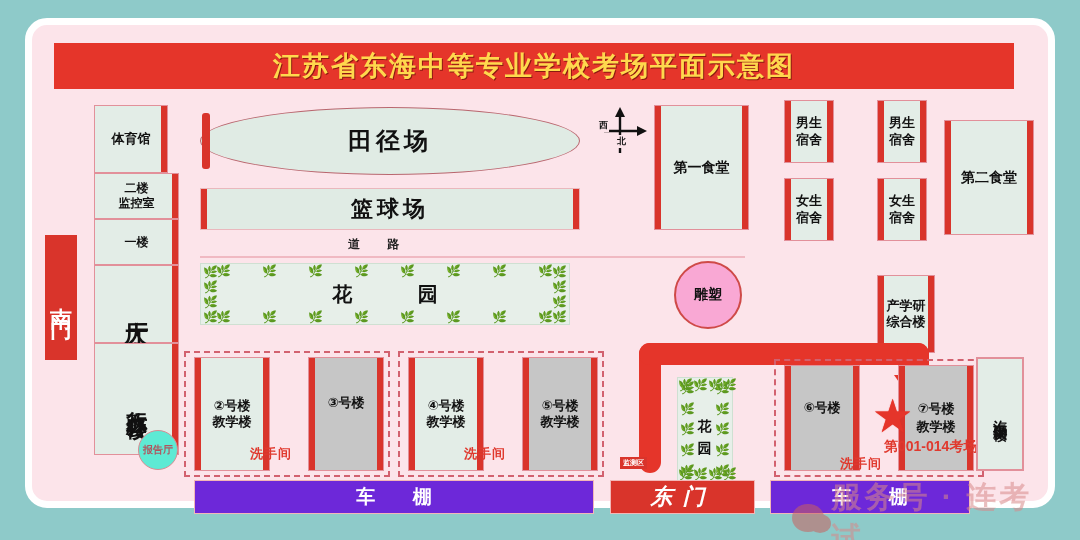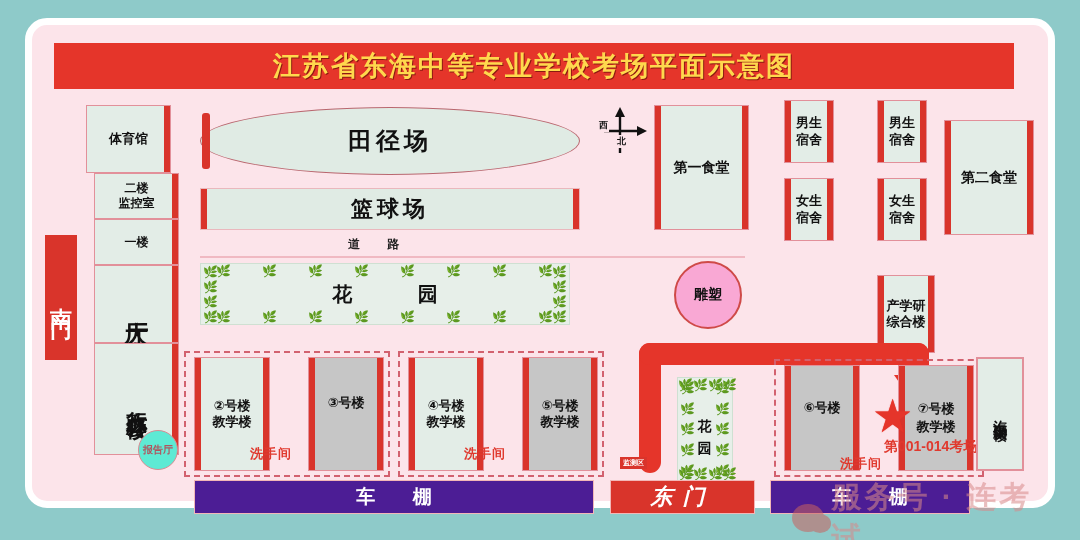--- a/index.html
+++ b/index.html
@@ -48,21 +48,21 @@
   
   .gate {
     position:absolute; background:#d9342b; color:#fff; font-weight:bold;
     display:flex; align-items:center; justify-content:center;
   }
   .gate.v { writing-mode:vertical-rl; text-orientation:upright; font-size:22px; letter-spacing:8px; }
   .gate.h { font-size:22px; letter-spacing:10px; }
 
   
   .bar {
-    position:absolute; background:#4c1d95; color:#fff; font-weight:bold;
+    position:absolute; background:#6d28d9; color:#fff; font-weight:bold;
     font-size:19px; letter-spacing:16px; text-indent:16px;
     display:flex; align-items:center; justify-content:center;
     border:1.5px solid #f2b7b7;
   }
 
   
   .circ {
     position:absolute; border-radius:50%;
     background:#f9a8d4; border:2.5px solid #cf4a48;
     display:flex; align-items:center; justify-content:center;
@@ -159,21 +159,21 @@
    <div class="inner">
 
     <div class="title-bar">
       <span>江苏省东海中等专业学校考场平面示意图</span>
     </div>
 
     <div class="gate v" style="left:13px; top:210px; width:32px; height:125px;">
       <span>南门</span>
     </div>
 
-    <div class="bld edge-r" style="left:54px; top:80px; width:85px; height:68px;">
+    <div class="bld edge-r" style="left:62px; top:80px; width:74px; height:68px;">
       <span class="ln">体育馆</span>
     </div>
     <div class="bld edge-r" style="left:62px; top:148px; width:85px; height:46px; font-size:12px;">
       <span class="ln">二楼</span>
       <span class="ln">监控室</span>
     </div>
     <div class="bld edge-r" style="left:62px; top:194px; width:85px; height:46px; font-size:12px;">
       <span class="ln">一楼</span>
     </div>
     <div class="bld edge-r" style="left:62px; top:240px; width:85px; height:78px;">

